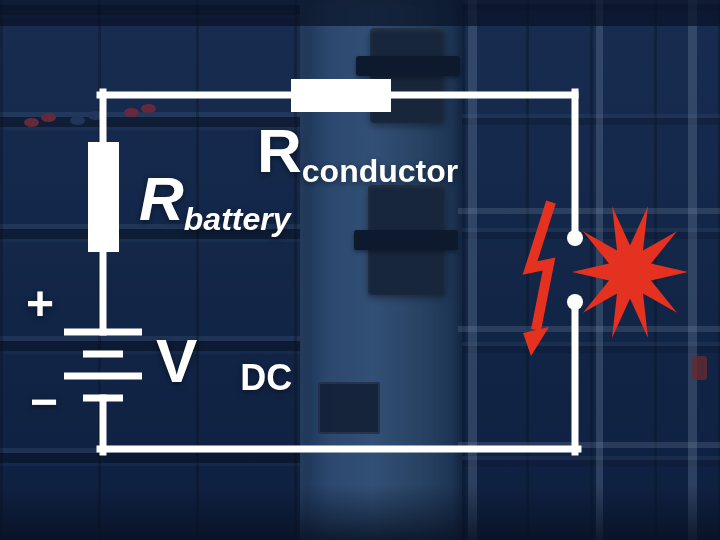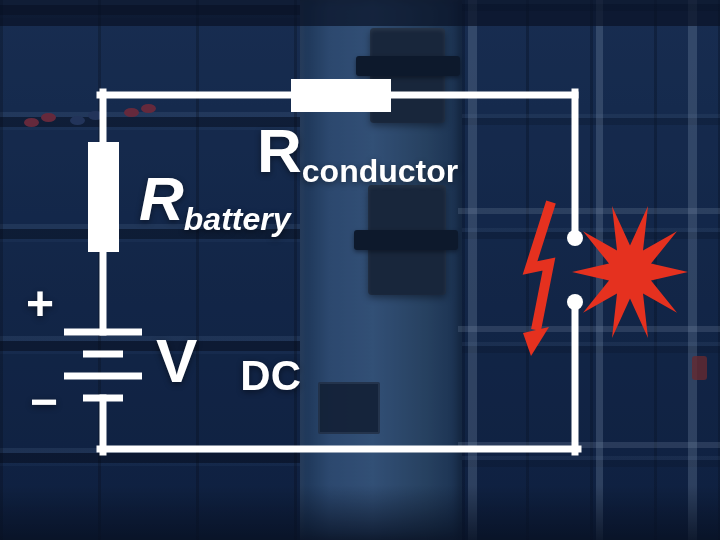--- a/index.html
+++ b/index.html
@@ -46,21 +46,21 @@
   
   .circuit-svg{position:absolute;inset:0;}
   
   .lbl{position:absolute;color:#fff;font-weight:bold;line-height:1;white-space:nowrap;
     text-shadow:0 2px 6px rgba(0,0,0,.45);}
   .lbl .main{font-size:62px;}
   .lbl .sub{font-size:32px;position:relative;top:10px;}
   .lbl-rconductor{left:257px;top:120px;}
   .lbl-rbattery{left:139px;top:168px;font-style:italic;}
   .lbl-vdc{left:156px;top:330px;}
-  .lbl-vdc .sub{font-size:42px;top:8px;padding-left:43px;}
+  .lbl-vdc .sub{font-size:36px;top:8px;padding-left:43px;}
   .lbl-plus{left:26px;top:280px;font-size:48px;}
   .lbl-minus{left:30px;top:378px;font-size:48px;}
 </style>
 </head>
 <body>
 
 <div class="stage">
 
   <div class="photo-base"></div>
   <div class="rack-left"></div>

